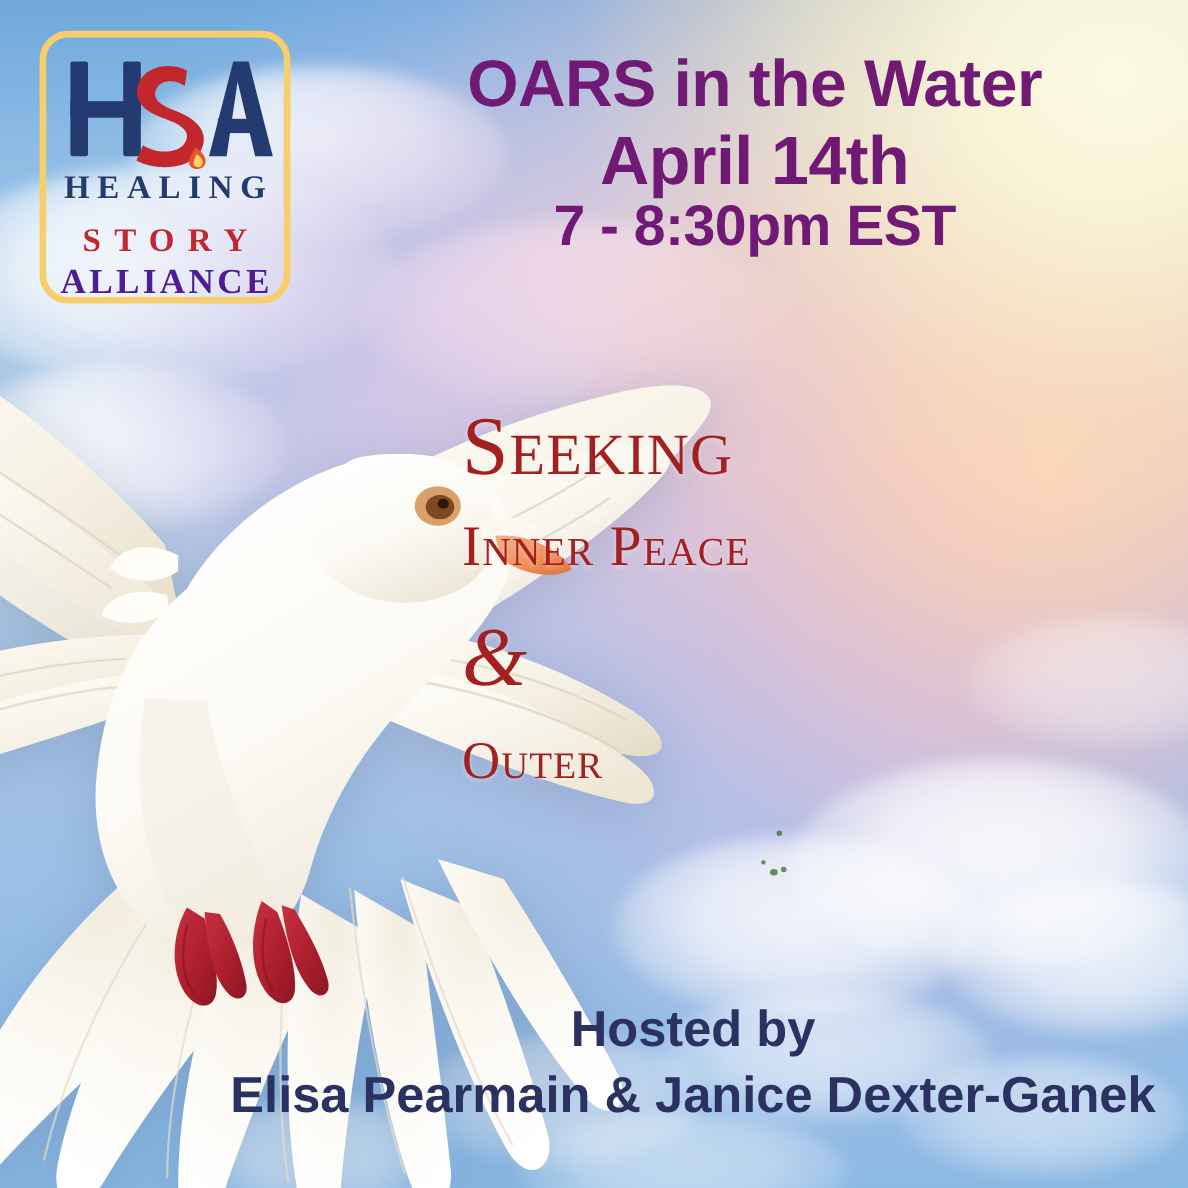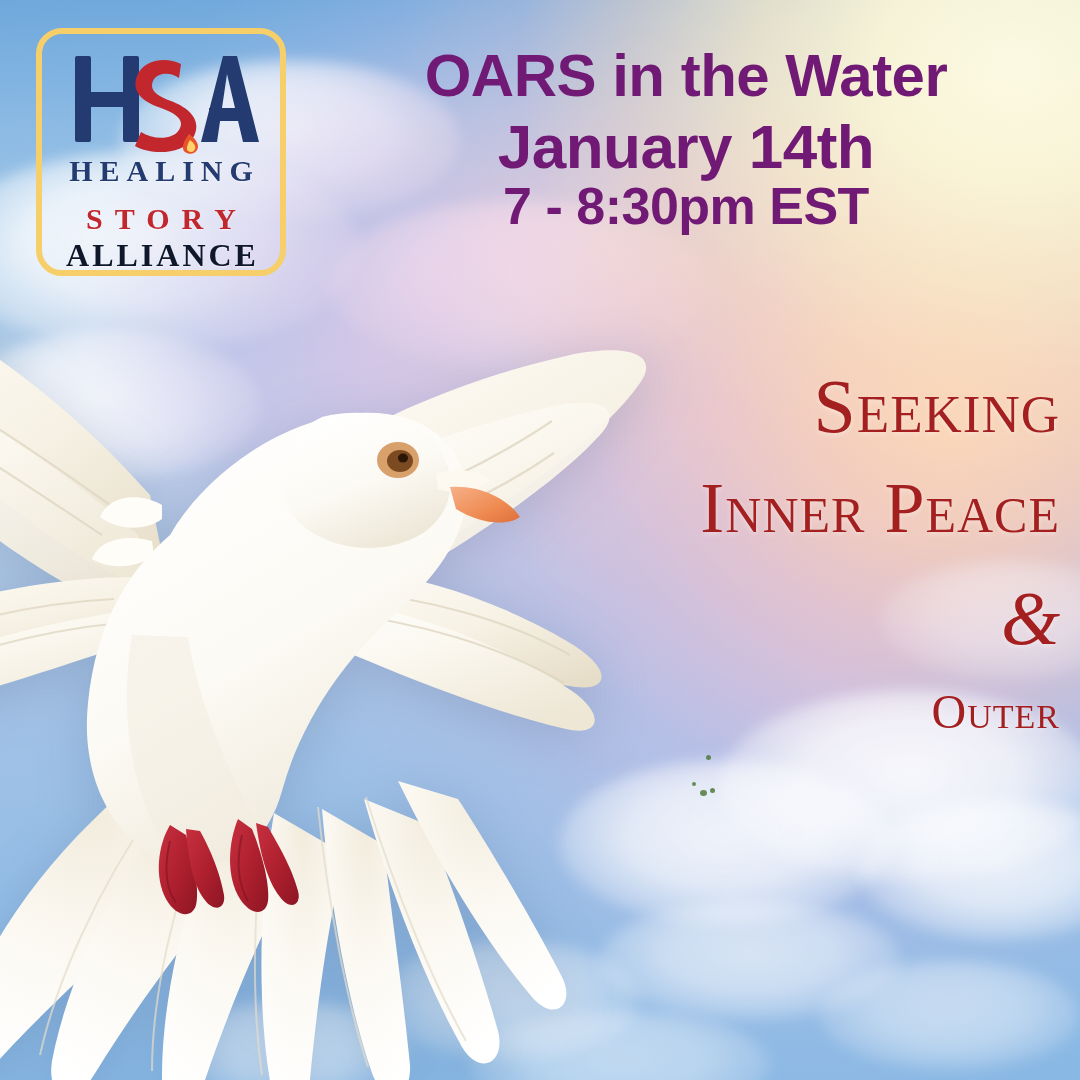--- a/index.html
+++ b/index.html
@@ -115,21 +115,21 @@
     width: 880px;
     height: 880px;
     filter: drop-shadow(0 10px 26px rgba(70,90,130,0.22));
   }
 
   
   .logo-box {
     position: absolute;
     left: 36px;
     top: 28px;
-    width: 250px;
+    width: 228px;
     height: 248px;
     border: 6px solid #f7cf6a;
     border-radius: 26px;
     box-sizing: border-box;
     display: flex;
     flex-direction: column;
     align-items: center;
     justify-content: flex-start;
     padding-top: 16px;
   }
@@ -161,21 +161,21 @@
   .word-story {
     color: #c1272d;
     font-size: 30px;
     letter-spacing: 12px;
     text-indent: 12px;
     margin-top: 18px;
     text-shadow: 0 1px 2px rgba(255,255,255,0.55);
   }
 
   .word-alliance {
-    color: #0f172a;
+    color: #4c1d95;
     font-size: 32px;
     letter-spacing: 3px;
     text-indent: 3px;
     margin-top: 5px;
     text-shadow: 0 1px 2px rgba(255,255,255,0.55);
   }
 
   
   .header-block {
     position: absolute;
@@ -192,31 +192,31 @@
   .header-line-1 { font-size: 60px; letter-spacing: -0.5px; }
   .header-line-2 { font-size: 62px; margin-top: 6px; letter-spacing: -0.5px; }
   .header-line-3 { font-size: 52px; margin-top: 0; letter-spacing: -0.5px; }
 
   
   .headline-block {
     position: absolute;
     left: 420px;
     top: 368px;
     width: 640px;
-    text-align: right;
+    text-align: left;
     color: #a41f1f;
     font-family: "Liberation Serif", serif;
     font-weight: normal;
     font-variant: small-caps;
     line-height: 1.0;
     text-shadow: 0 2px 5px rgba(255,255,255,0.40);
   }
 
   .hl-seeking   { font-size: 76px; letter-spacing: 1px; }
-  .hl-inner     { font-size: 72px; letter-spacing: 1px; margin-top: 28px; }
+  .hl-inner     { font-size: 52px; letter-spacing: 1px; margin-top: 28px; }
   .hl-amp       { font-size: 76px; margin-top: 36px; font-variant: normal; font-style: italic; }
   .hl-outer     { font-size: 48px; letter-spacing: 1px; margin-top: 32px; }
   .hl-harmony   { font-size: 78px; letter-spacing: 1px; margin-top: 18px; }
 
   
   .hosted-block {
     position: absolute;
     left: 200px;
     top: 910px;
     width: 860px;
@@ -454,25 +454,29 @@
 
     <div class="logo-words">
       <div class="word-healing">HEALING</div>
       <div class="word-story">STORY</div>
       <div class="word-alliance">ALLIANCE</div>
     </div>
   </div>
 
   <div class="header-block">
     <div class="header-line-1">OARS in the Water</div>
-    <div class="header-line-2">January 14th</div>
+    <div class="header-line-2">April 14th</div>
     <div class="header-line-3">7 - 8:30pm EST</div>
   </div>
 
   <div class="headline-block">
     <div class="hl-seeking">Seeking</div>
     <div class="hl-inner">Inner Peace</div>
     <div class="hl-amp">&amp;</div>
     <div class="hl-outer">Outer</div>
   </div>
 
+  <div class="hosted-block">
+    <div class="hosted-label">Hosted by</div>
+    <div class="hosted-names">Elisa Pearmain &amp; Janice Dexter-Ganek</div>
+  </div>
 
 </div>
 
 </body></html>

